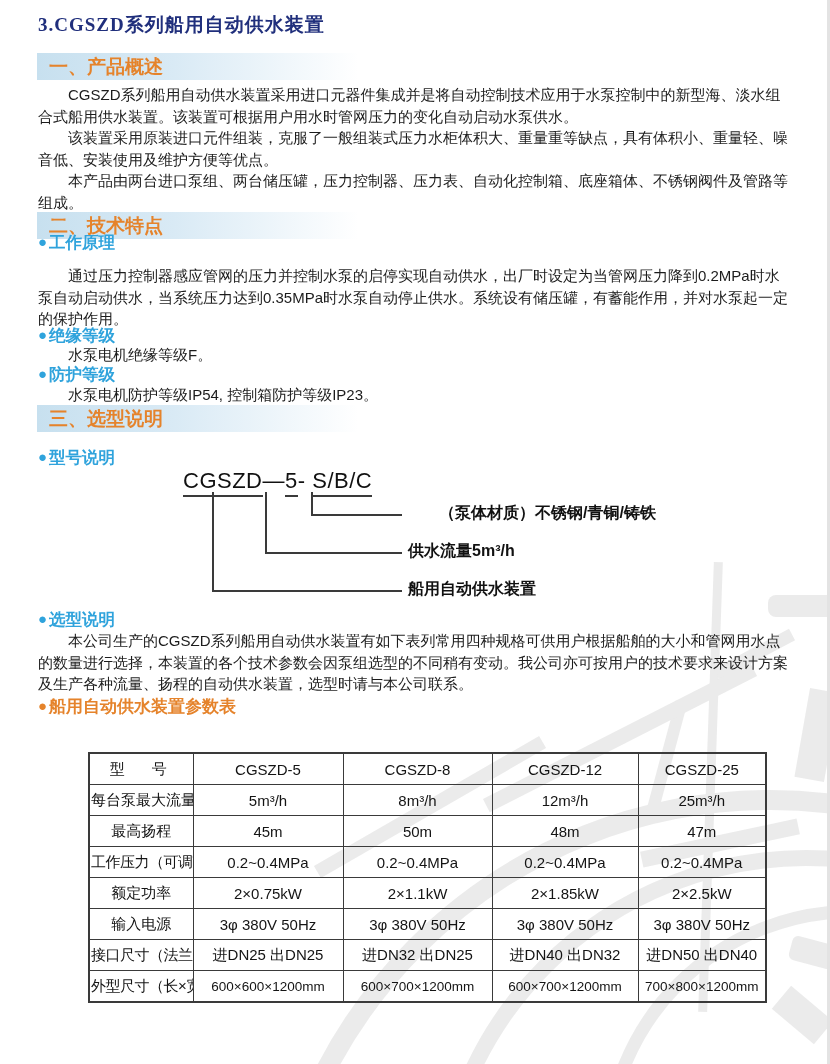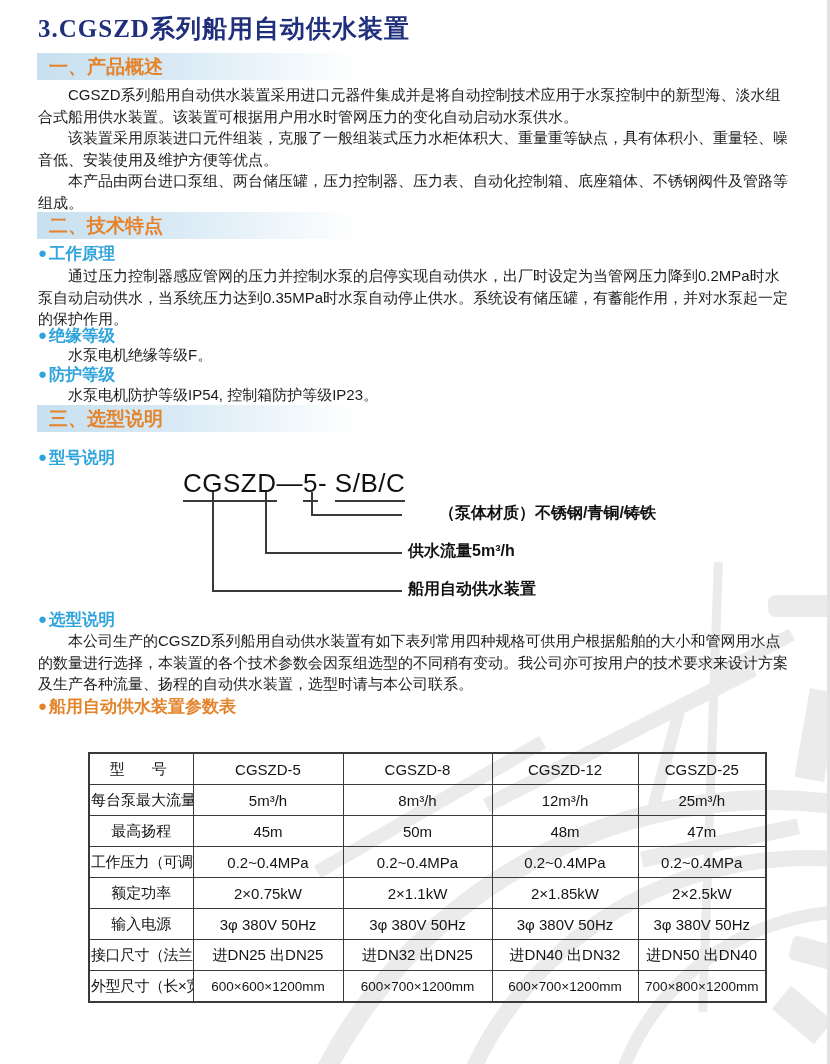--- a/index.html
+++ b/index.html
@@ -28,47 +28,47 @@
   .wm .d1{left:470px;top:730px;width:300px;height:15px;transform:rotate(-27deg);}
   .wm .d2{left:300px;top:800px;width:260px;height:14px;transform:rotate(-30deg);}
   .wm .p1{left:790px;top:940px;width:45px;height:25px;border-radius:6px;transform:rotate(15deg);}
   .wm .p2{left:775px;top:1000px;width:55px;height:30px;transform:rotate(40deg);}
   .wm .p3{left:802px;top:690px;width:30px;height:90px;transform:rotate(10deg);}
 
   
   .doc-title{
     position:absolute; left:38px; top:12px;
     font-family:"Liberation Serif","DejaVu Serif",serif;
-    font-size:25px; font-weight:bold; color:#202f7c; letter-spacing:1px;
+    font-size:19px; font-weight:bold; color:#202f7c; letter-spacing:1px;
   }
   .bar{
     position:absolute; left:37px; width:392px; height:27px;
     background:linear-gradient(90deg,#c7e0ef 0%,#d9eaf5 35%,rgba(255,255,255,0) 82%);
   }
   .bar span{
     display:block; padding-left:12px; line-height:27px;
     font-size:19px; font-weight:bold; color:#e5832b;
   }
   .bar1{top:53px;} .bar2{top:212px;} .bar3{top:405px;}
 
   .flow{position:absolute; left:38px; width:756px; font-size:15px; line-height:21.5px;}
   .flow p{margin:0; text-indent:2em;}
   .ov{top:84px;}
 
   .sub{position:absolute; left:38px; font-size:16.5px; font-weight:bold; color:#2fa3dc; line-height:19px;}
   .sub .dot{font-size:15px; margin-right:2px; vertical-align:1px;}
   .sub-orange{color:#e5832b;}
-  .s1{top:243px;} .s2{top:325px;} .s3{top:364px;}
+  .s1{top:232px;} .s2{top:325px;} .s3{top:364px;}
   .s4{top:447px;text-align:right;} .s5{top:609px;} .s6{top:696px; font-size:17px;}
 
   .t1{top:265px;} .t2{top:344px;} .t3{top:384px;}
   .note{top:630px;}
 
   
-  .model-code{position:absolute; left:183px; top:468px; font-size:26px; color:#111; letter-spacing:.5px;}
+  .model-code{position:absolute; left:183px; top:468px; font-size:22px; color:#111; letter-spacing:.5px;}
   .model-code .u{border-bottom:2px solid #3a3a3a; padding-bottom:2px;}
   .conn{position:absolute; border-left:2px solid #3a3a3a; border-bottom:2px solid #3a3a3a;}
   .c-mat {left:311px; top:492px; width:89px;  height:22px;}
   .c-flow{left:265px; top:492px; width:135px; height:60px;}
   .c-ser {left:212px; top:492px; width:188px; height:98px;}
   .callout{position:absolute; left:408px; font-size:16px; font-weight:bold; color:#111;}
   .co1{top:503px;margin-left:31px;} .co2{top:541px;} .co3{top:579px;}
 
   
   table.params{

